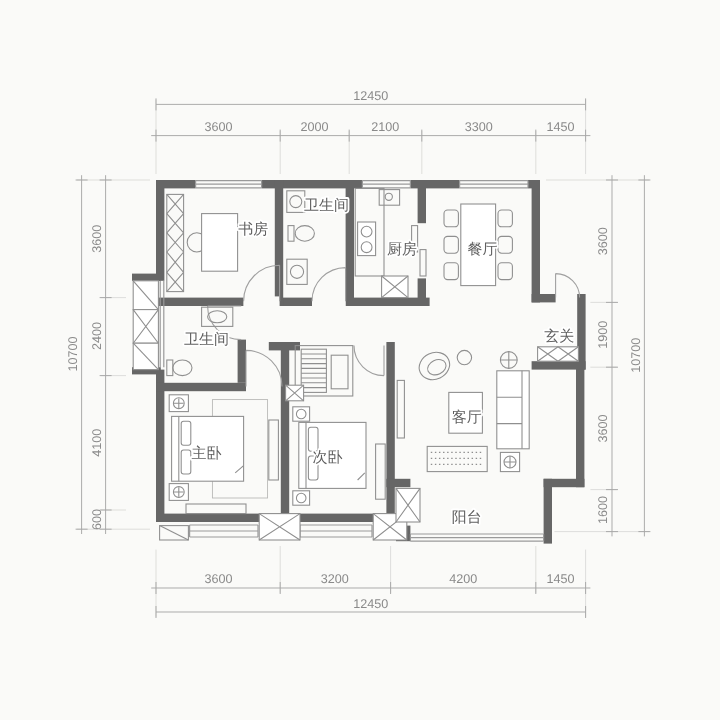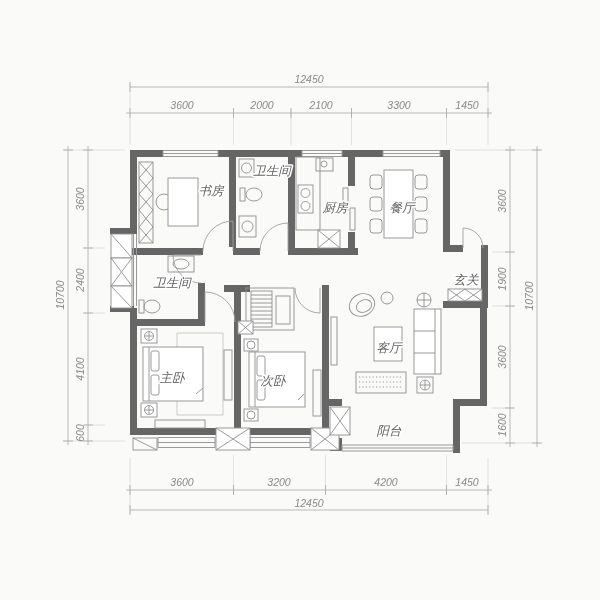--- a/index.html
+++ b/index.html
@@ -4,21 +4,21 @@
 <style>
   :root{
     --wall:#666666;
     --fur:#8f8f8f;
     --dimline:#a8a8a8;
     --dimtext:#8a8a8a;
     --labeltext:#5f5f5f;
     --bg:#fafaf8;
   }
   html,body{margin:0;padding:0;background:var(--bg);}
-  .stage{width:600px;height:516px;position:relative;background:var(--bg);font-style:italic;}
+  .stage{width:600px;height:516px;position:relative;background:var(--bg);}
   svg{display:block;}
   .wall{fill:var(--wall);stroke:none;}
   .gap{fill:var(--bg);stroke:none;}
   .fur{fill:none;stroke:var(--fur);stroke-width:0.9;}
   .furw{fill:#fff;stroke:var(--fur);stroke-width:0.9;}
   .thin{fill:none;stroke:#b5b5b3;stroke-width:0.7;}
   .win{fill:none;stroke:#9a9a9a;stroke-width:1;}
   .door{fill:none;stroke:#9f9f9f;stroke-width:0.9;}
   .dimline{stroke:var(--dimline);stroke-width:0.8;fill:none;}
   .ext{stroke:#d2d2d0;stroke-width:0.6;fill:none;}

